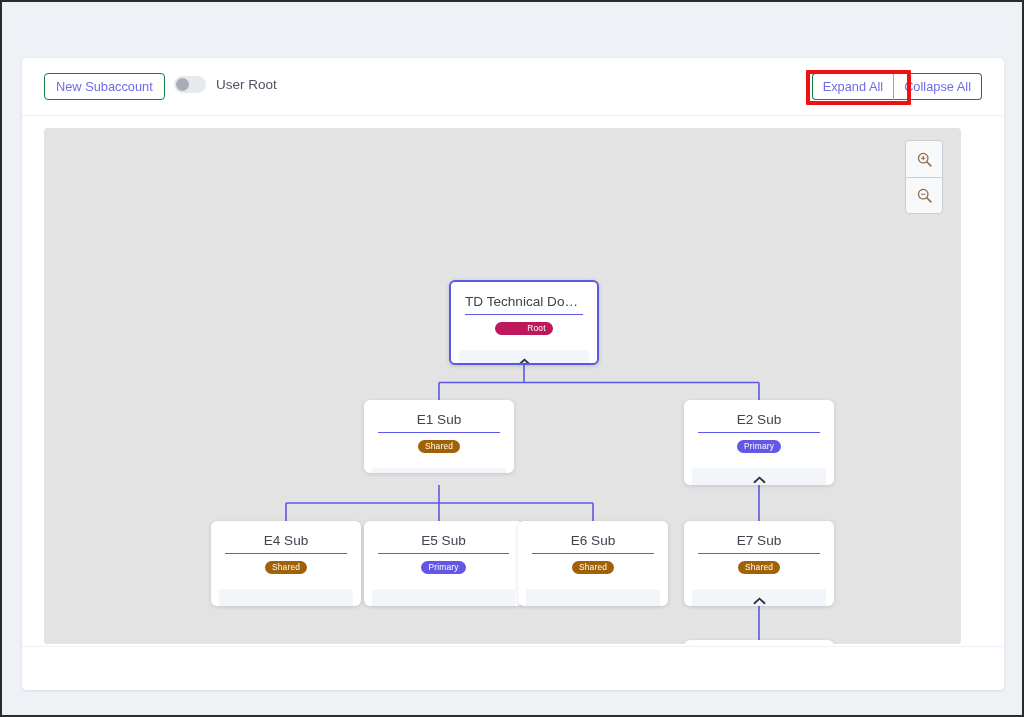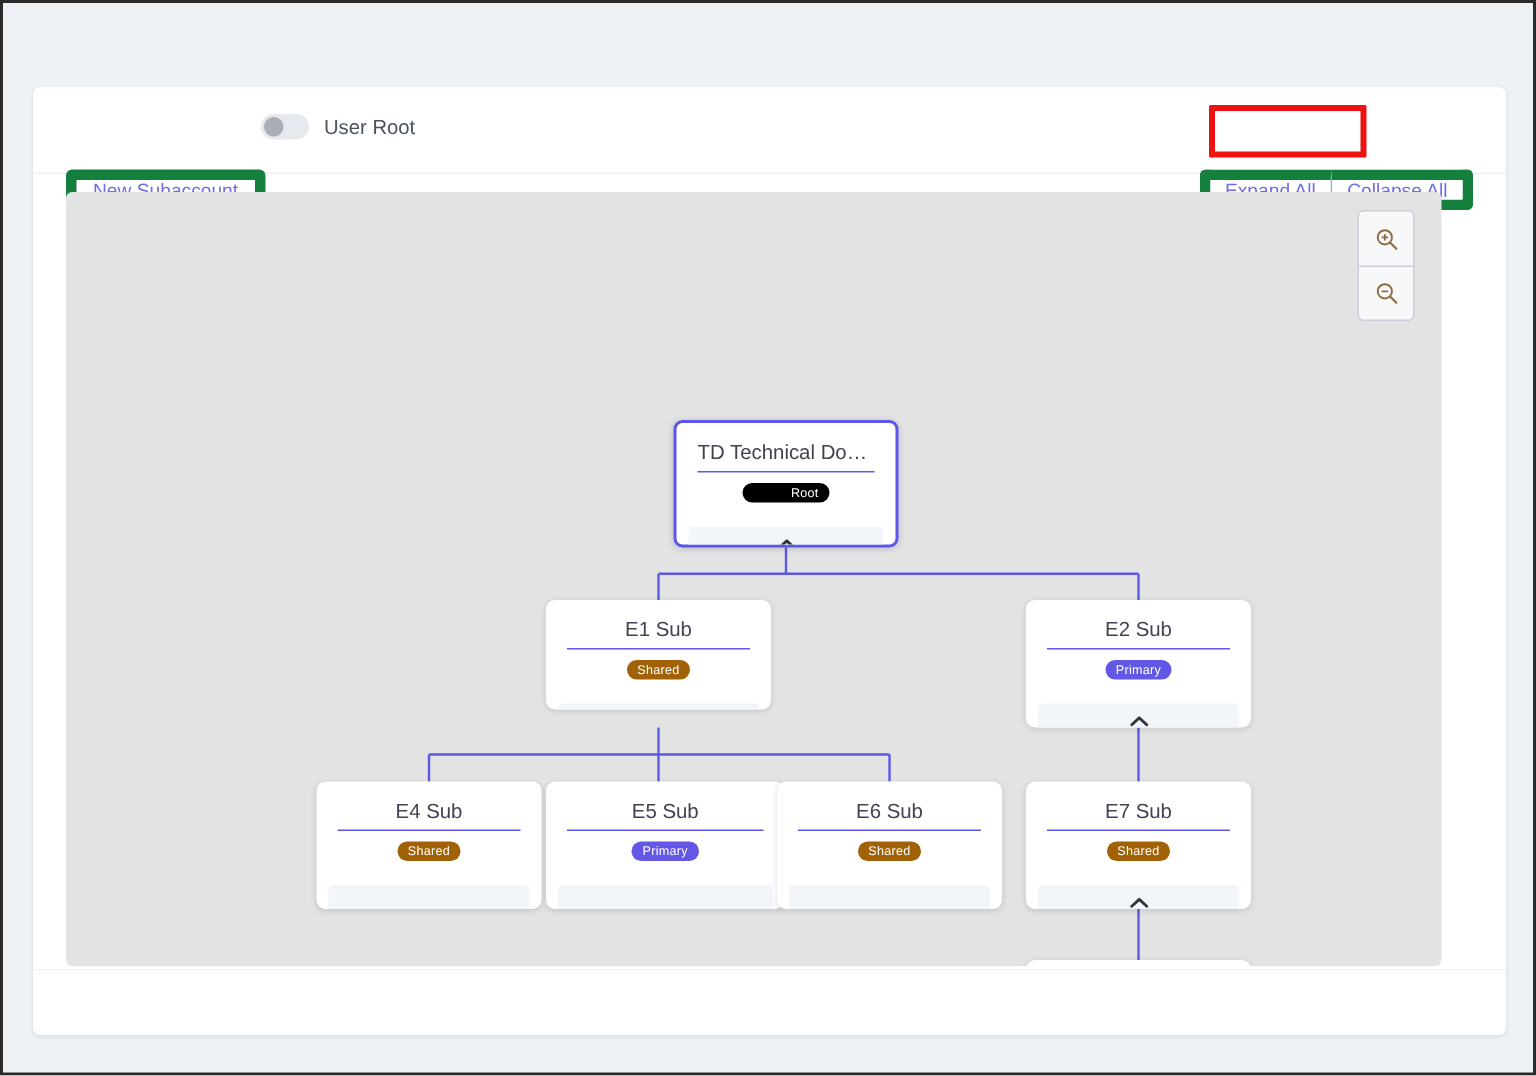--- a/index.html
+++ b/index.html
@@ -46,28 +46,27 @@
   }
   .card-toolbar {
     position: relative;
     height: 58px;
     border-bottom: 1px solid #edf0f4;
   }
   .btn-outline {
     position: absolute;
     display: flex; align-items: center; justify-content: center;
     background: #fff;
-    border: 7px solid #15803d;
+    border: 1px solid #15803d;
     border-radius: 4px;
     color: #6f6ce8;
     font-size: 12.8px;
     font-family: "Liberation Sans", sans-serif;
     cursor: pointer;
     white-space: nowrap;
-    margin-top: 40px;
   }
   #new-subaccount-btn {
     left: 22px; top: 15px; height: 27px; padding: 0 11px;
   }
   .toggle-wrap {
     position: absolute; left: 152px; top: 18px;
     display: flex; align-items: center; gap: 10px;
   }
   .toggle {
     width: 32px; height: 17px;
@@ -153,21 +152,21 @@
   }
   .badge {
     display: inline-block;
     margin-top: 7px;
     padding: 1px 7px 2px 7px;
     border-radius: 8px;
     font-size: 8.4px;
     color: #ffffff;
     letter-spacing: .2px;
   }
-  .badge.root    { background: #000000; padding-left: 32px; }
+  .badge.root    { background: #be185d; padding-left: 32px; }
   .badge.primary { background: #6358e6; }
   .badge.shared  { background: #a16207; }
   .node-footer {
     margin: 6px 8px 8px 8px;
     height: 24px;
     background: #f2f5f9;
     border-radius: 3px;
     display: flex; align-items: center; justify-content: center;
     cursor: pointer;
   }

